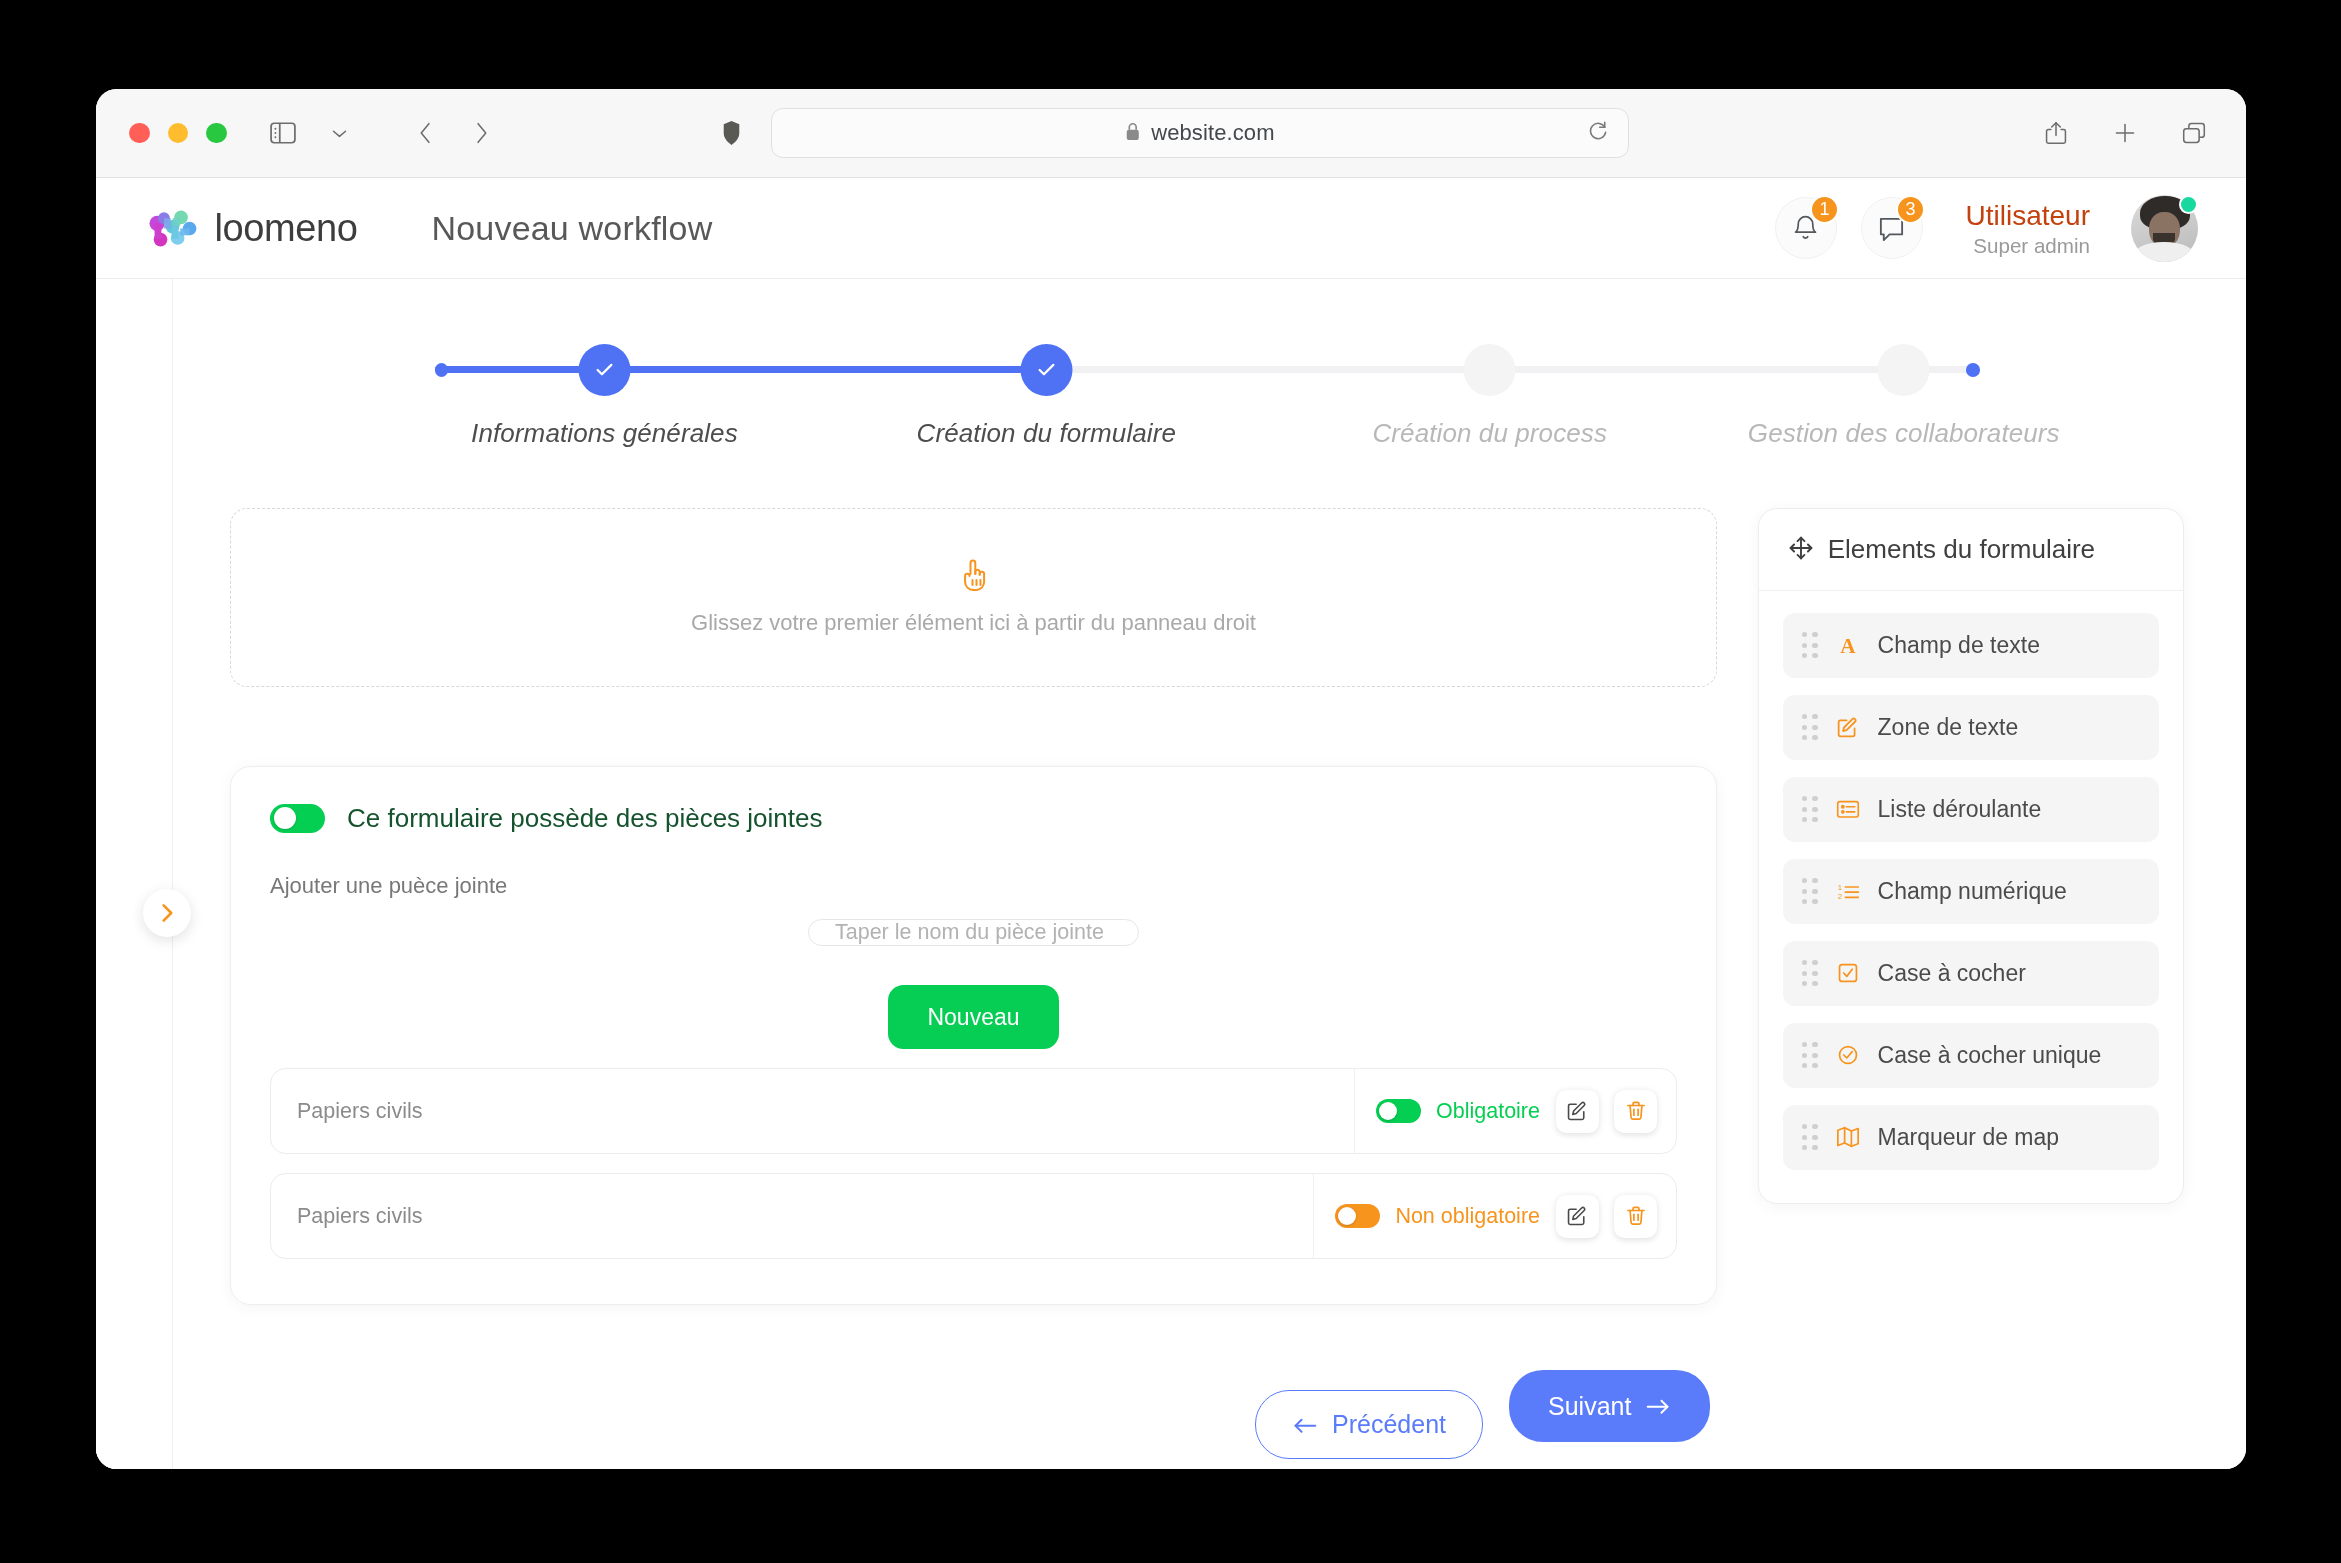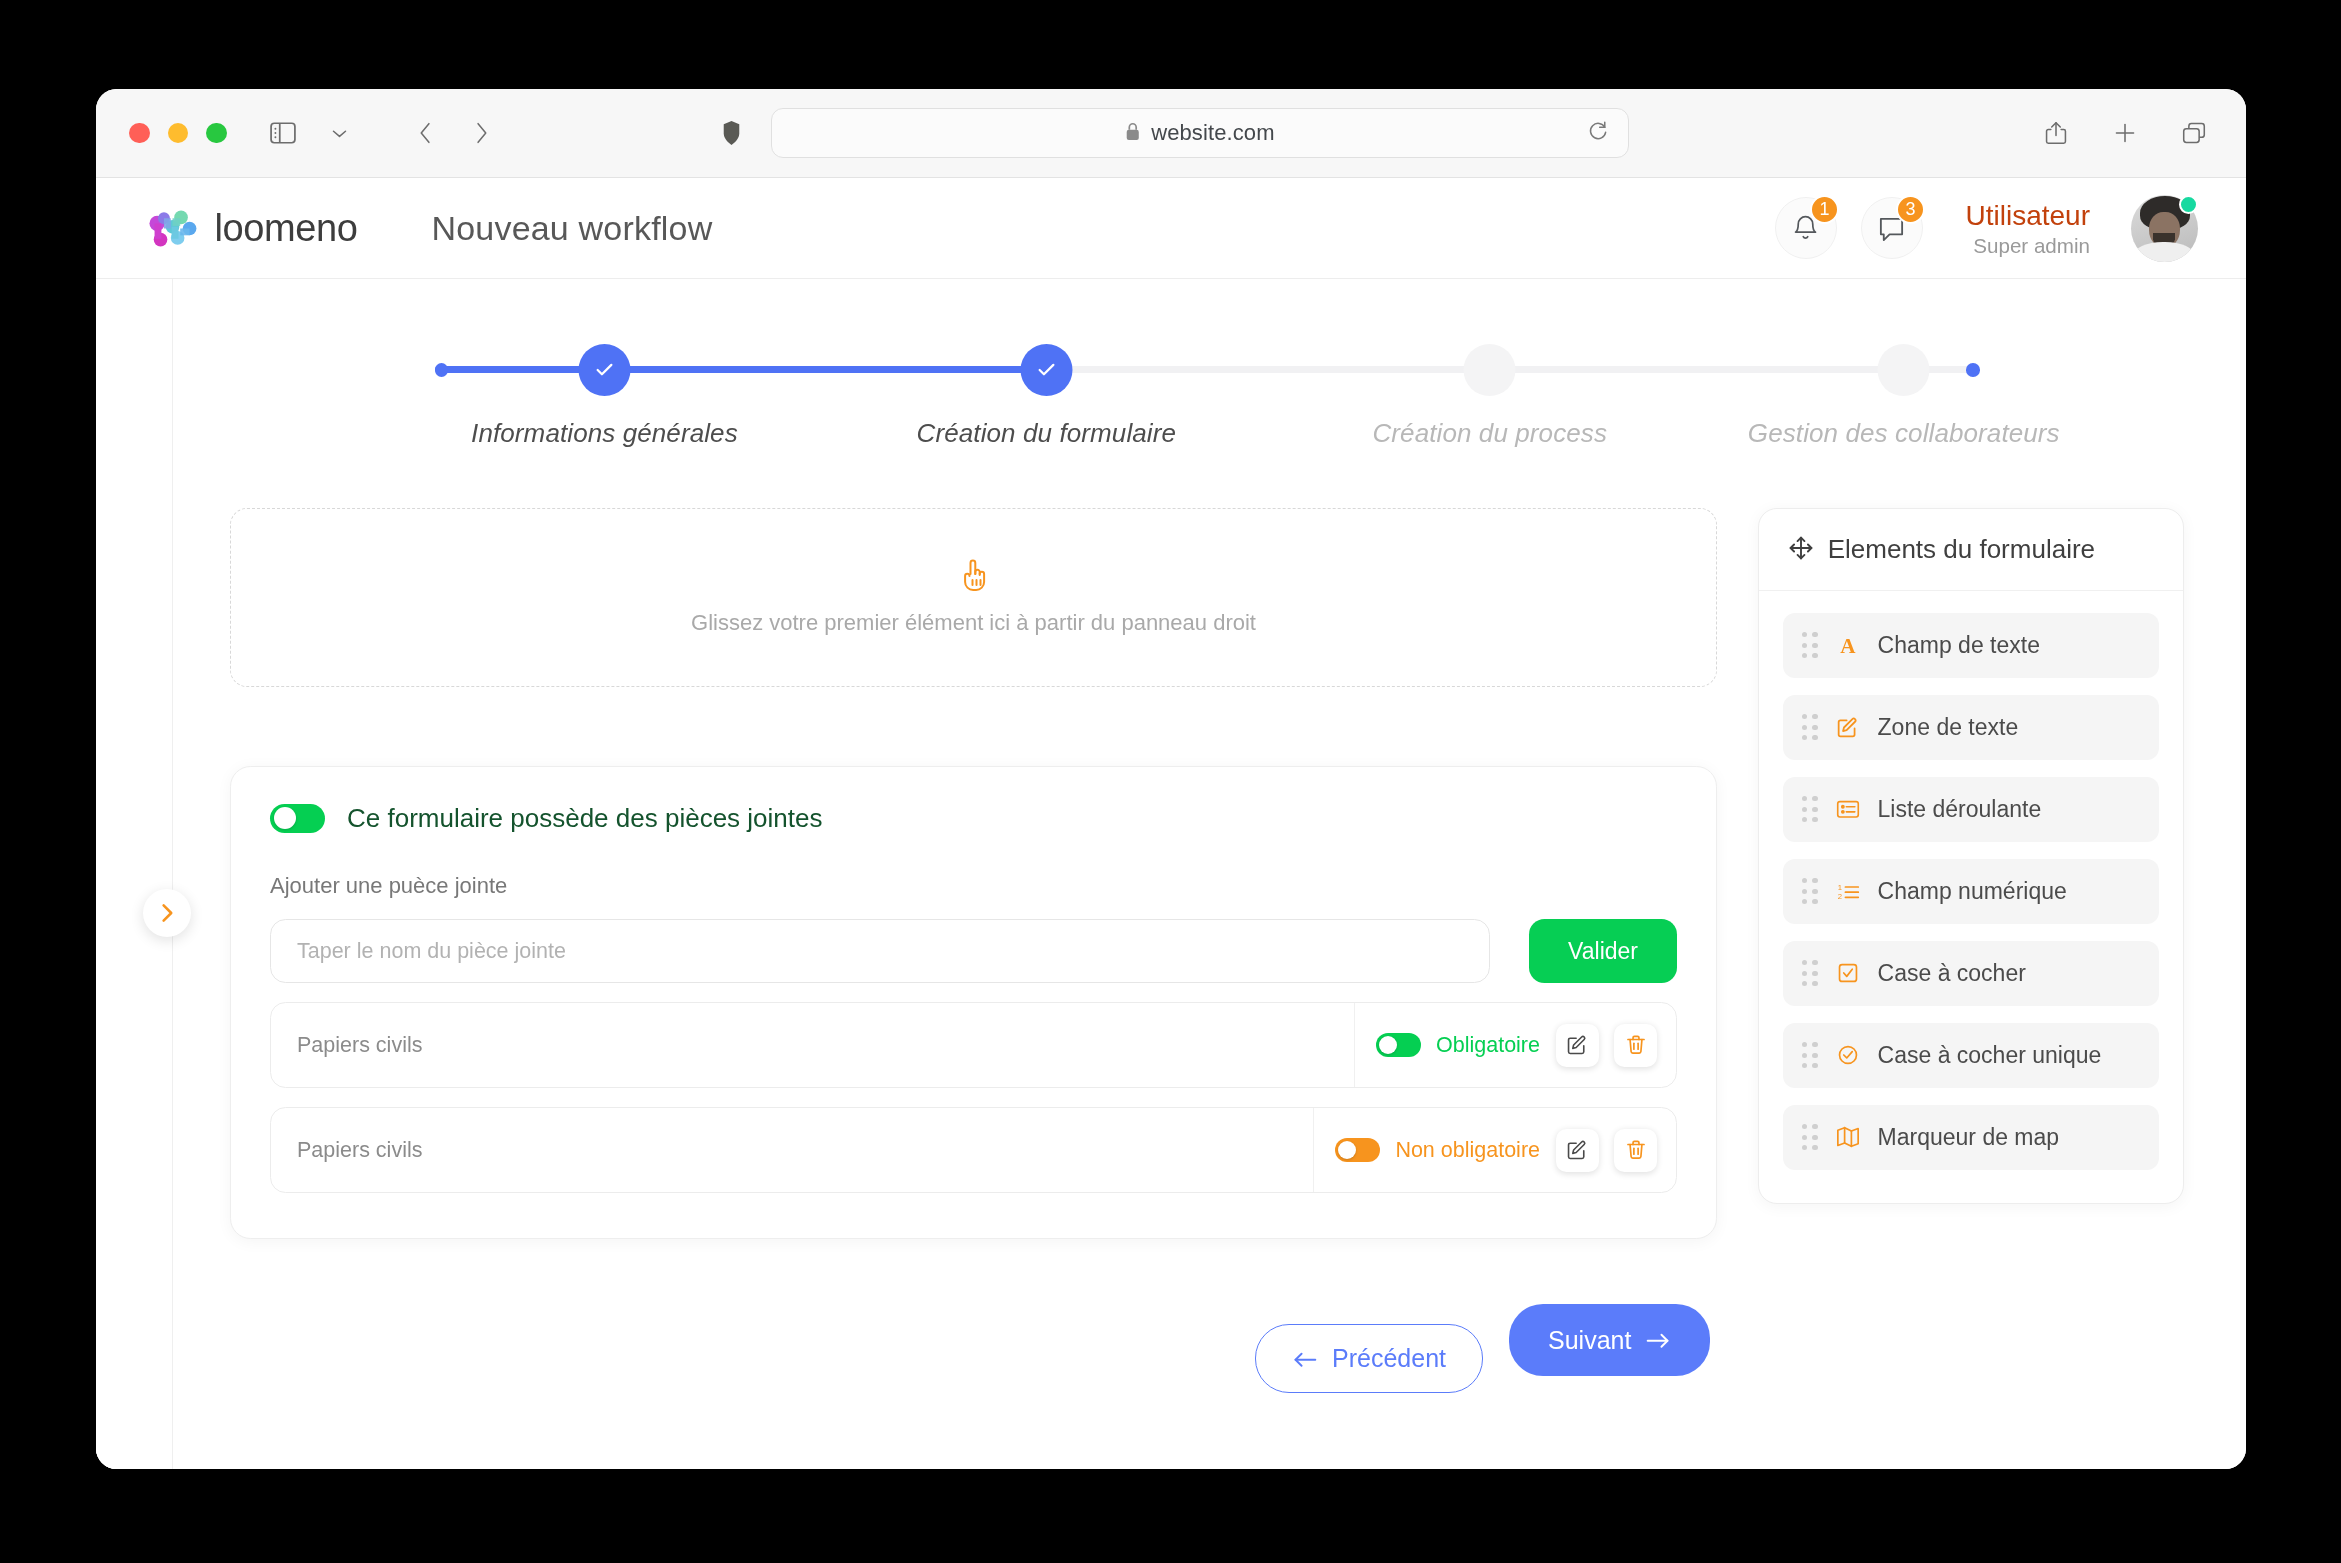--- a/index.html
+++ b/index.html
@@ -279,21 +279,21 @@
   .toggle.on.green { background: #05cf52; }
   .toggle.on.orange { background: #f7941e; }
   .toggle.on .knob { left: 4.3px; }
   .toggle.sm { width: 45px; height: 24px; border-radius: 12px; flex: 0 0 45px; }
   .toggle.sm .knob { width: 18px; height: 18px; top: 3px; left: 3.4px; }
 
   .toggle-label { font-size: 26px; color: #14532d; }
 
   .sub-label { margin-top: 39px; font-size: 22px; color: #787878; }
 
-  .input-row { margin-top: 20.6px; display: flex; align-items: center; gap: 39px; }
+  .input-row { margin-top: 20.6px; display: flex; align-items: center; gap: 39px; flex-direction: column; }
   .text-input {
     flex: 1;
     height: 64px;
     border: 0.9px solid #e6e6e6;
     border-radius: 15.5px;
     padding: 0 26px;
     font-size: 21.5px;
     color: #3a3a3a;
     background: #fff;
     font-family: "Liberation Sans", sans-serif;
@@ -623,21 +623,21 @@
               <span class="toggle on green">
                   <span class="knob"></span>
                 </span>
               <span class="toggle-label">Ce formulaire possède des pièces jointes</span>
             </div>
 
             <div class="sub-label">Ajouter une puèce jointe</div>
 
             <div class="input-row">
               <input class="text-input" type="text" placeholder="Taper le nom du pièce jointe" style="">
-              <button class="btn-valider">Valider</button>
+              <button class="btn-valider">Nouveau</button>
             </div>
 
             <div class="att-row">
               <span class="att-name">Papiers civils</span>
               <span class="att-right">
                 <span class="toggle on green sm">
                     <span class="knob"></span>
                   </span>
                 <span class="att-status green">Obligatoire</span>
                 <span class="mini-btn edit">

